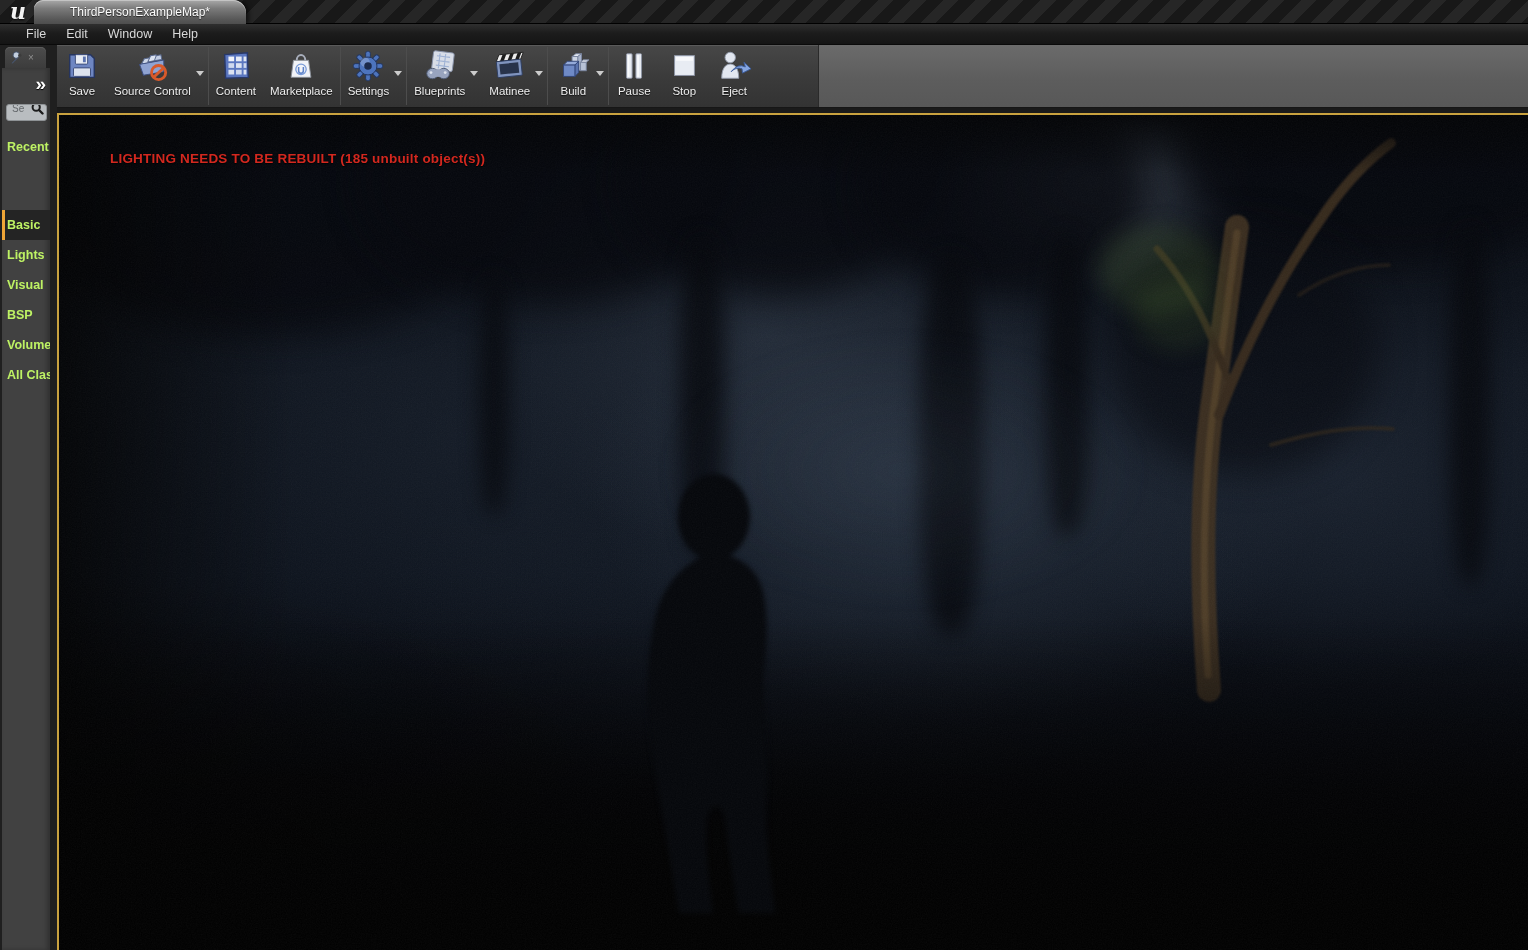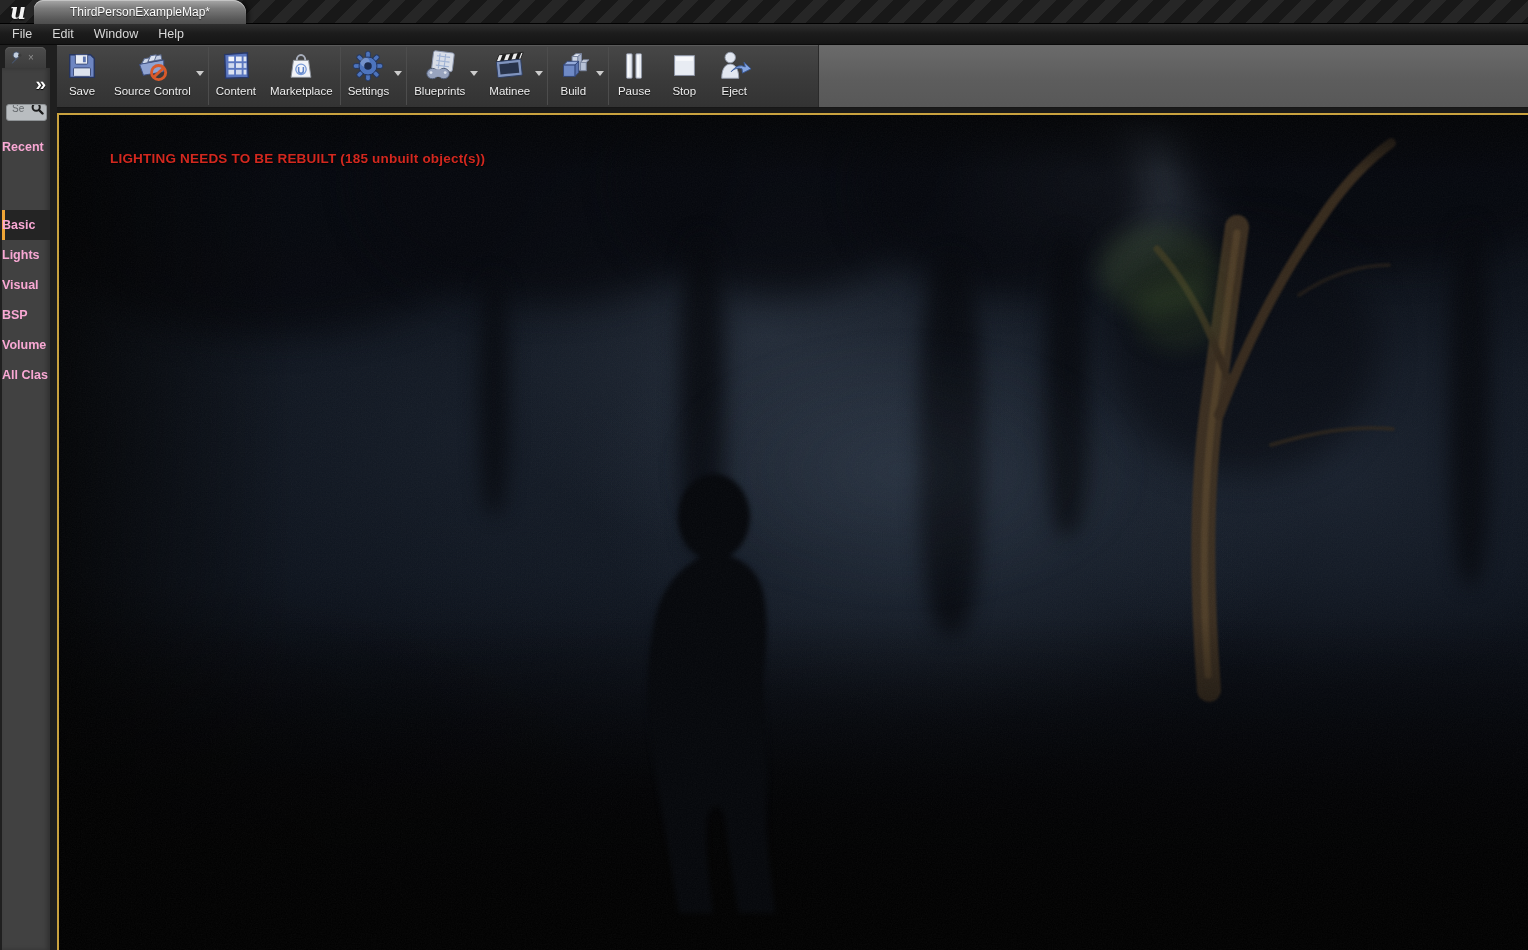--- a/index.html
+++ b/index.html
@@ -28,21 +28,21 @@
     box-shadow:inset 0 1px 0 #c4c4c4, 3px 0 4px rgba(0,0,0,.55);
     display:flex; align-items:center; justify-content:center;
   }
   .leveltab span { font-size:12px; color:#fcfcfc; text-shadow:0 1px 1px rgba(0,0,0,.65);text-align:center; }
 
   
   .menubar {
     position:absolute; top:24px; left:0; right:0; height:21px;
     background:linear-gradient(180deg,#2f2f2f 0%,#1c1c1c 45%,#151515 100%);
     border-bottom:1px solid #0a0a0a;
-    display:flex; align-items:center; padding-left:2px;
+    display:flex; align-items:center; padding-left:16px;
   }
   .menu-item { color:#d8d8d8; font-size:12.5px; padding:0 10px; height:100%; display:flex; align-items:center; cursor:default; }
 
   .main { position:absolute; top:45px; left:0; right:0; bottom:0; }
 
   
   .leftcol { position:absolute; left:0; top:0; width:57px; bottom:0; background:#1f1f1f; }
   .modes-tab {
     position:absolute; left:5px; top:2px; width:41px; height:21px;
     background:linear-gradient(180deg,#4c4c4c,#3c3c3c);
@@ -52,22 +52,22 @@
   .modes-close { color:#8f8f8f; font-size:10px; line-height:10px; }
   .modes-panel { position:absolute; left:2px; top:23px; width:48px; bottom:0; background:#414141; box-shadow:inset -3px 0 4px rgba(0,0,0,.25); }
   .expander { text-align:right; padding:7px 7px 2px 0; color:#ffffff; font-size:19px; font-weight:bold; letter-spacing:-3px; line-height:18px; text-shadow:0 1px 1px #000; cursor:pointer; }
   .searchbox {
     margin:9px 3px 0 4px; height:17px; background:#b9bdc0; border:1px solid #8e9295; border-radius:3px;
     display:flex; align-items:center; justify-content:space-between; padding:0 2px 8px 5px; overflow:hidden; cursor:text;
   }
   .searchbox .ph { font-size:10px; color:#63676a; }
   .modes-list { margin-top:11px; }
   .mode-item {
-    height:30px; display:flex; align-items:center; 
-    color:#f9a8d4; font-weight:bold; font-size:12.5px; white-space:nowrap; overflow:hidden; cursor:pointer;
+    height:30px; display:flex; align-items:center; padding-left:5px;
+    color:#bef264; font-weight:bold; font-size:12.5px; white-space:nowrap; overflow:hidden; cursor:pointer;
   }
   .mode-item.selected { background:#242424; box-shadow:inset 3px 0 0 #efa537; }
 
   
   .toolbar {
     position:absolute; left:57px; top:0; right:0; height:63px;
     background:linear-gradient(180deg,#6b6b6b,#5d5d5d 55%,#585858);
     border-bottom:1px solid #161616;
   }
   .toolbar-buttons {

